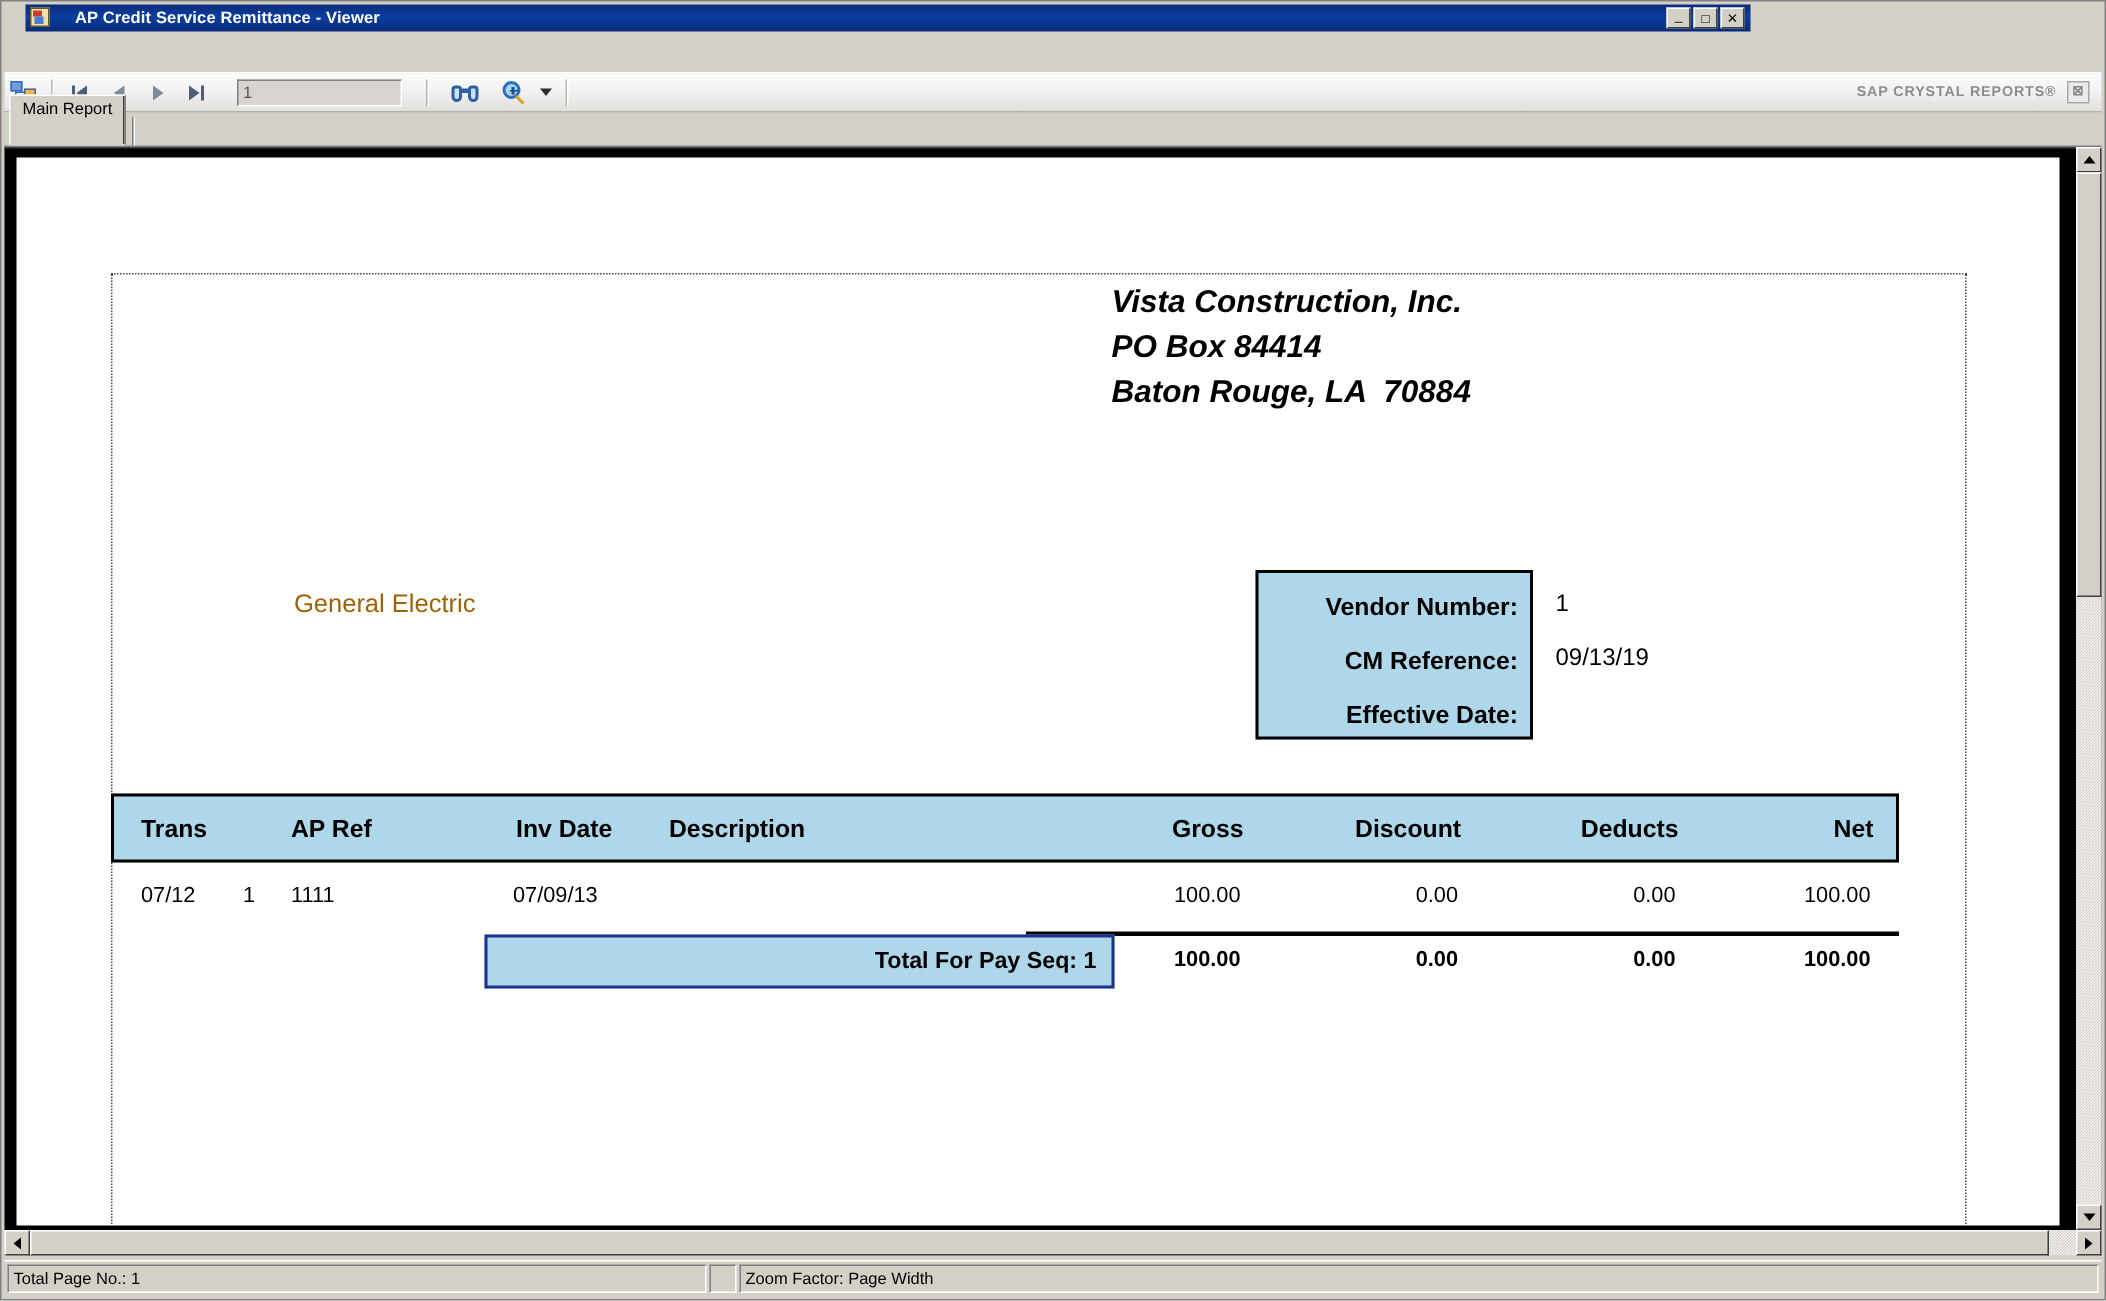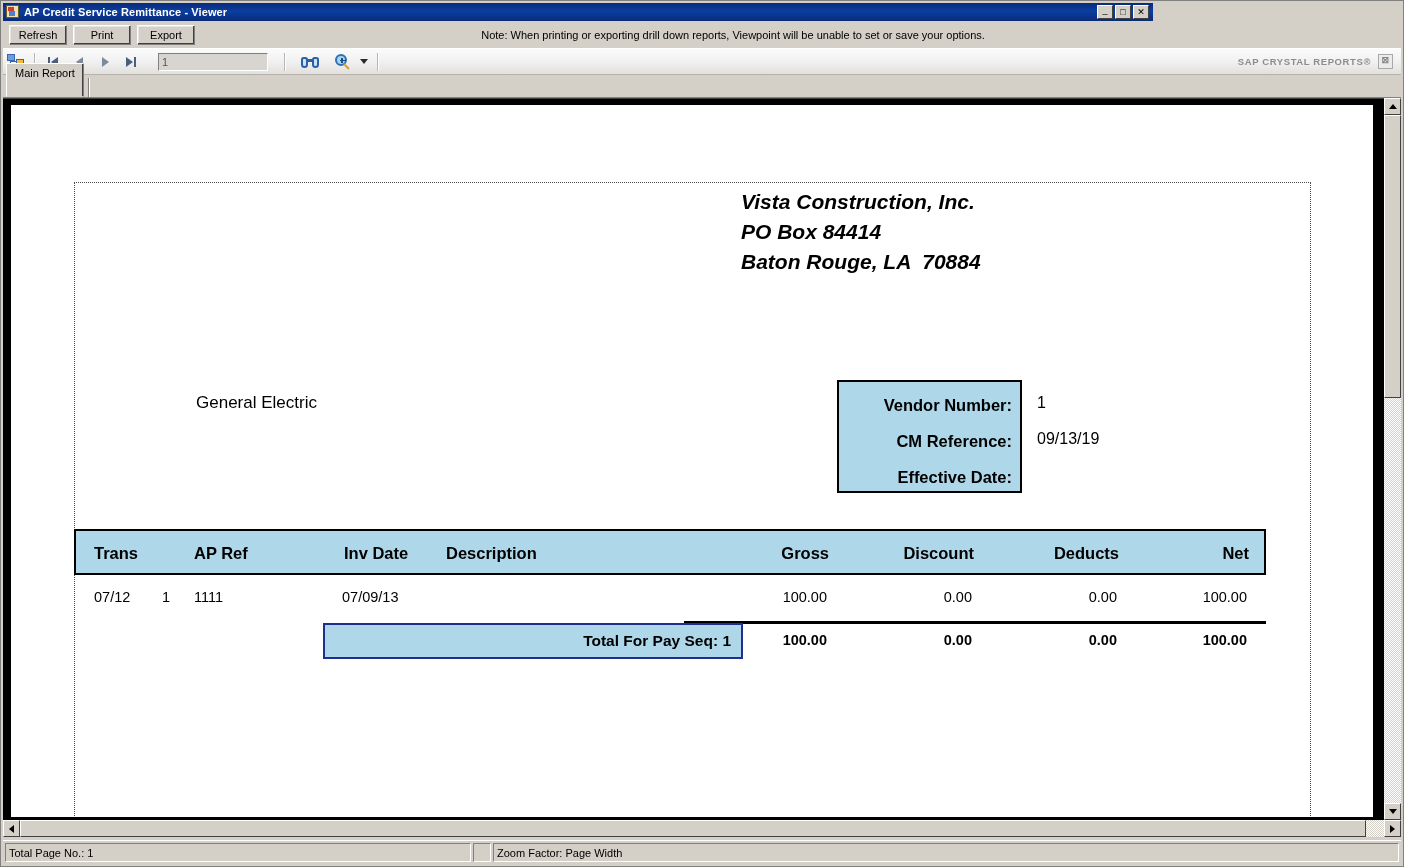--- a/index.html
+++ b/index.html
@@ -14,27 +14,28 @@
     height: 867px;
     overflow: hidden;
     background: #d4d0c8;
     border: 1px solid #808080;
     box-sizing: border-box;
   }
 
   
   #titlebar {
     position: absolute;
-    left: 2px; top: 2px;
+    left: 16px; top: 2px;
     width: 1150px; height: 18px;
     background: linear-gradient(to bottom, #0a2a7a 0%, #0a3fa0 45%, #0a2a7a 100%);
     display: flex;
     align-items: center;
     padding: 0 2px;
     box-sizing: border-box;
+    gap: 12px;
   }
   #titlebar .tb-icon {
     width: 14px; height: 14px;
     margin: 0 4px 0 1px;
     position: relative;
     flex: 0 0 auto;
   }
   .doc-glyph {
     width: 13px; height: 13px;
     background: #f0e2b0;
@@ -324,21 +325,21 @@
     width: 1362px;
     text-align: center;
     font-size: 23px;
     font-weight: bold;
     color: #000;
     letter-spacing: 0.2px;
   }
   #vendor-name {
     left: 185px; top: 288px;
     font-size: 17px;
-    color: #000000;
+    color: #a16207;
   }
 
   
   #vendorbox {
     left: 826px; top: 275px;
     width: 185px; height: 113px;
     background: #aed8ea;
     border: 2px solid #000000;
     box-sizing: border-box;
   }
@@ -518,26 +519,20 @@
         </div>
       <div class="win-btn">
           <span>□</span>
         </div>
       <div class="win-btn">
           <span>✕</span>
         </div>
     </div>
   </div>
 
-  <div id="btnbar">
-    <button class="tbtn">Refresh</button>
-    <button class="tbtn">Print</button>
-    <button class="tbtn">Export</button>
-    <div id="note">Note: When printing or exporting drill down reports, Viewpoint will be unable to set or save your options.</div>
-  </div>
 
   <div id="crystalbar">
     <div class="cb-item">
       <div class="tree-icon">
           <u class="v"></u>
           <u class="h1"></u>
           <u class="h2"></u>
           <i class="n1"></i>
           <i class="n2"></i>
           <i class="n3"></i>

